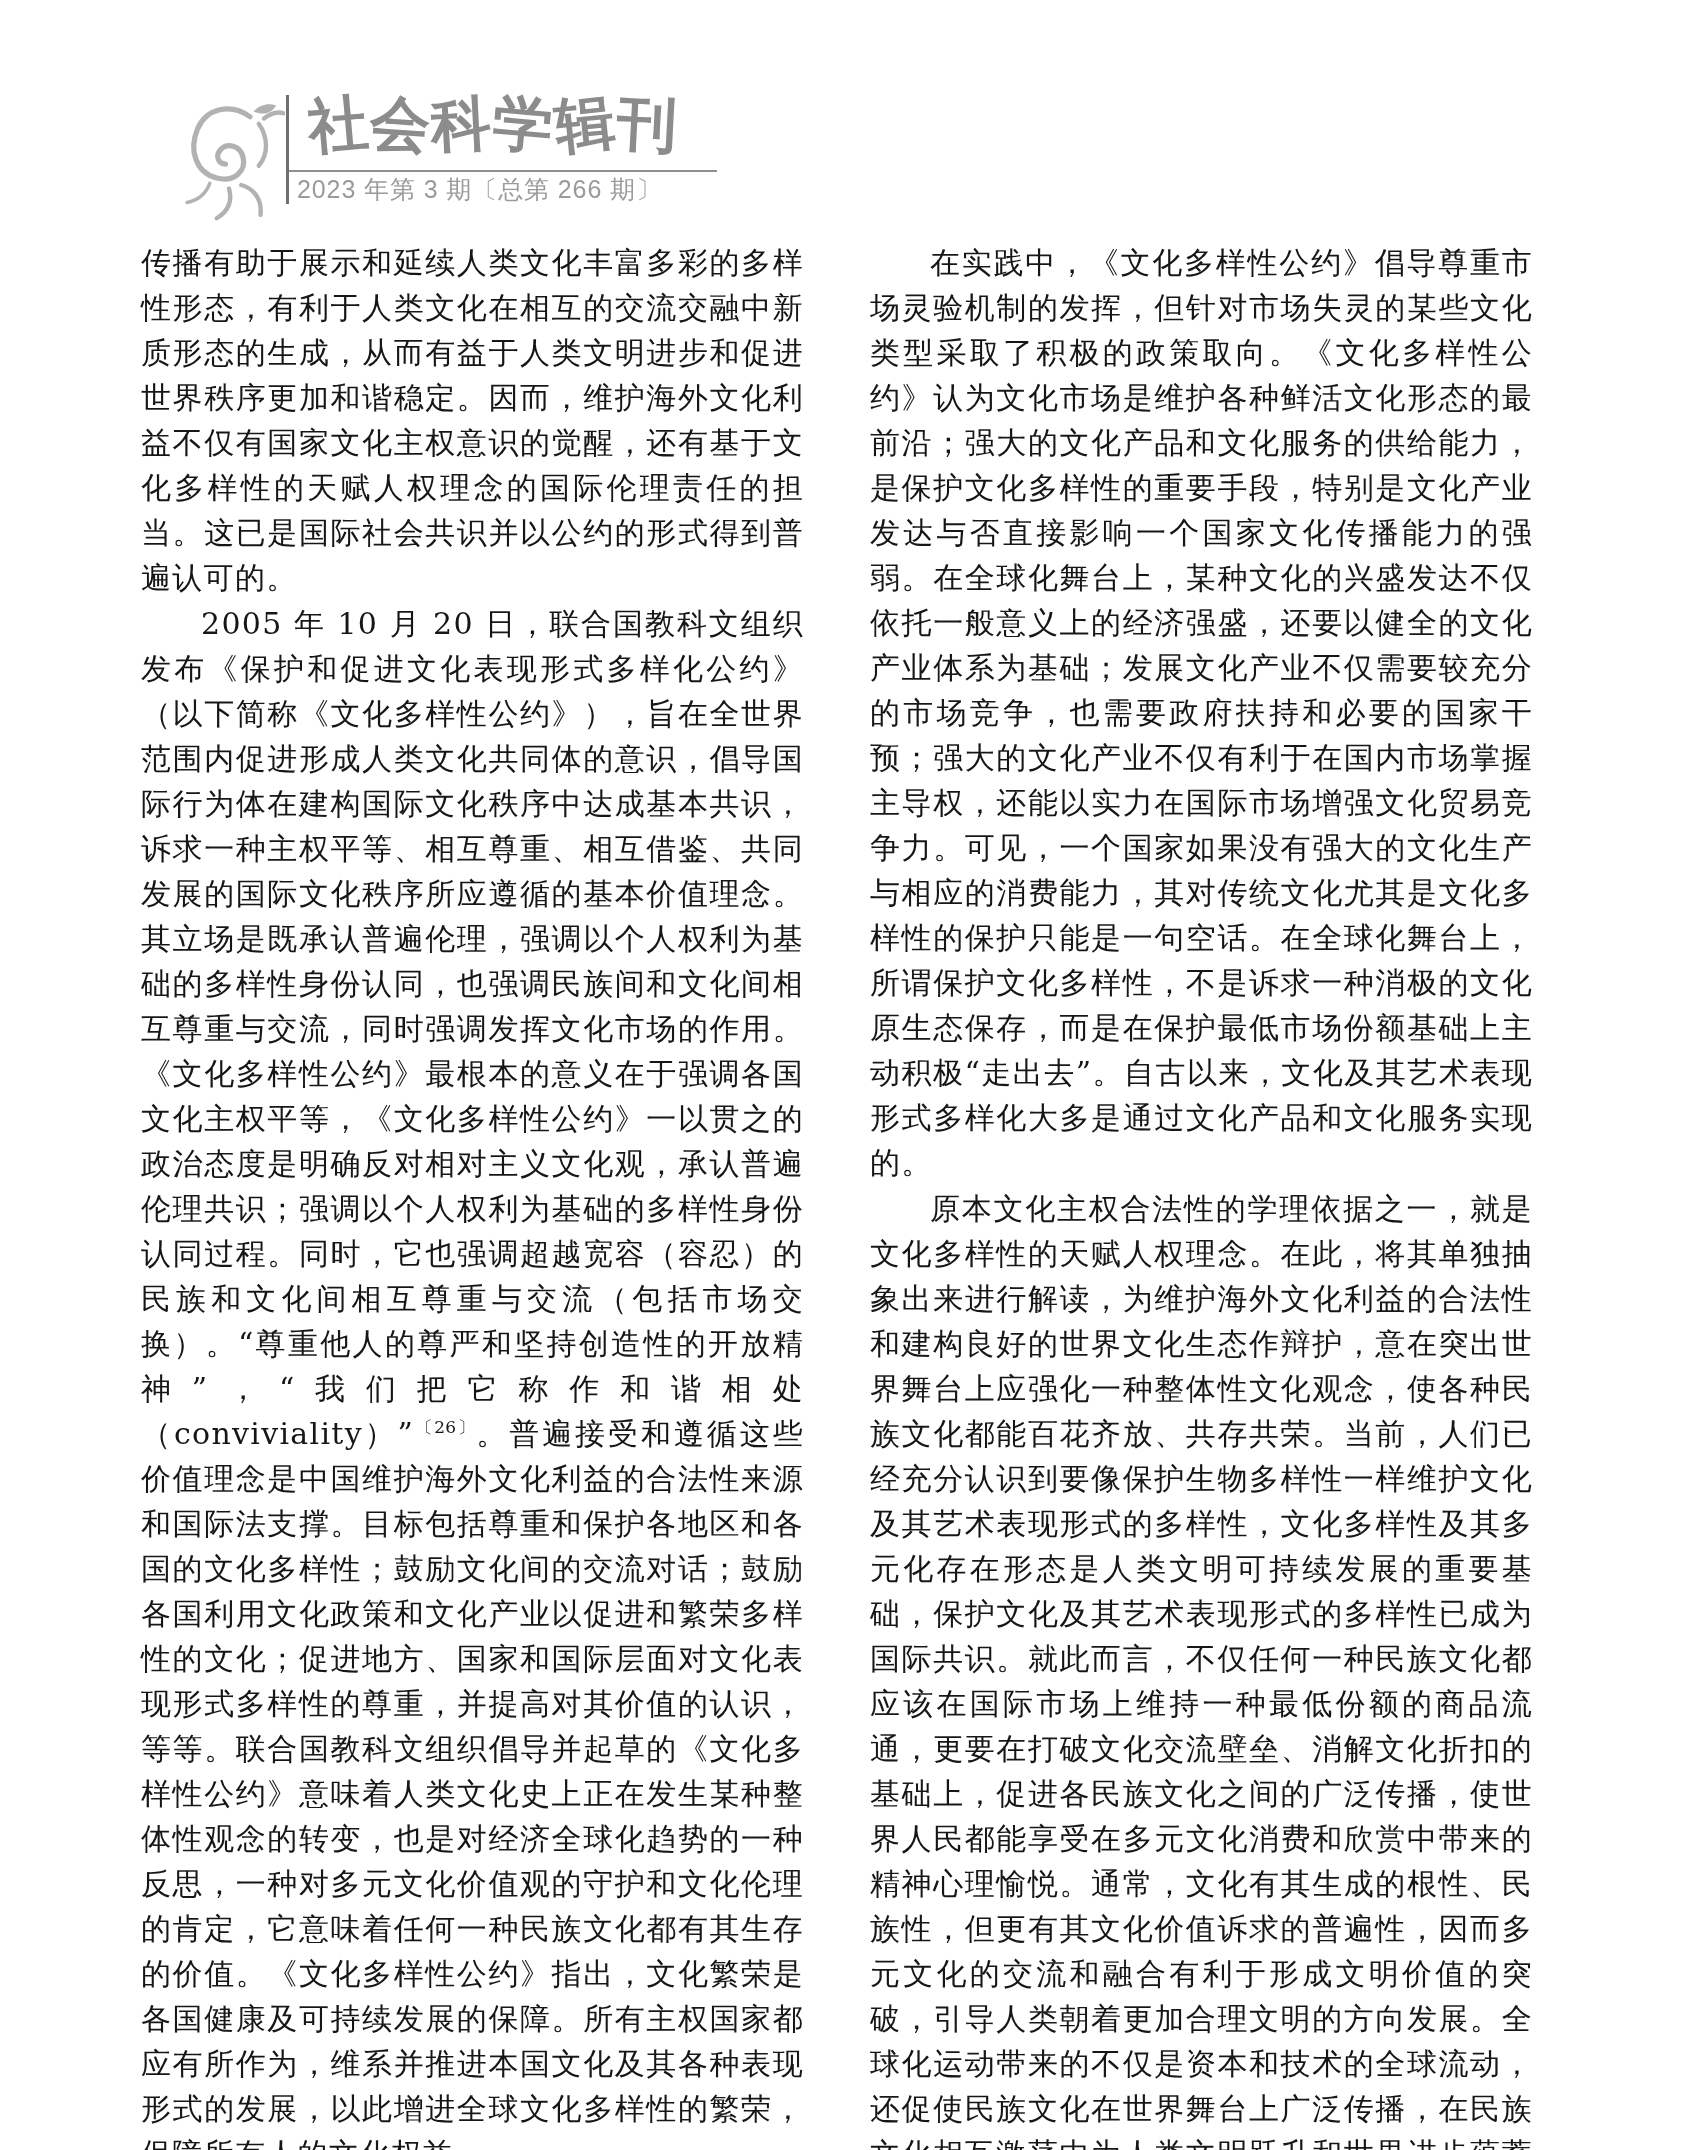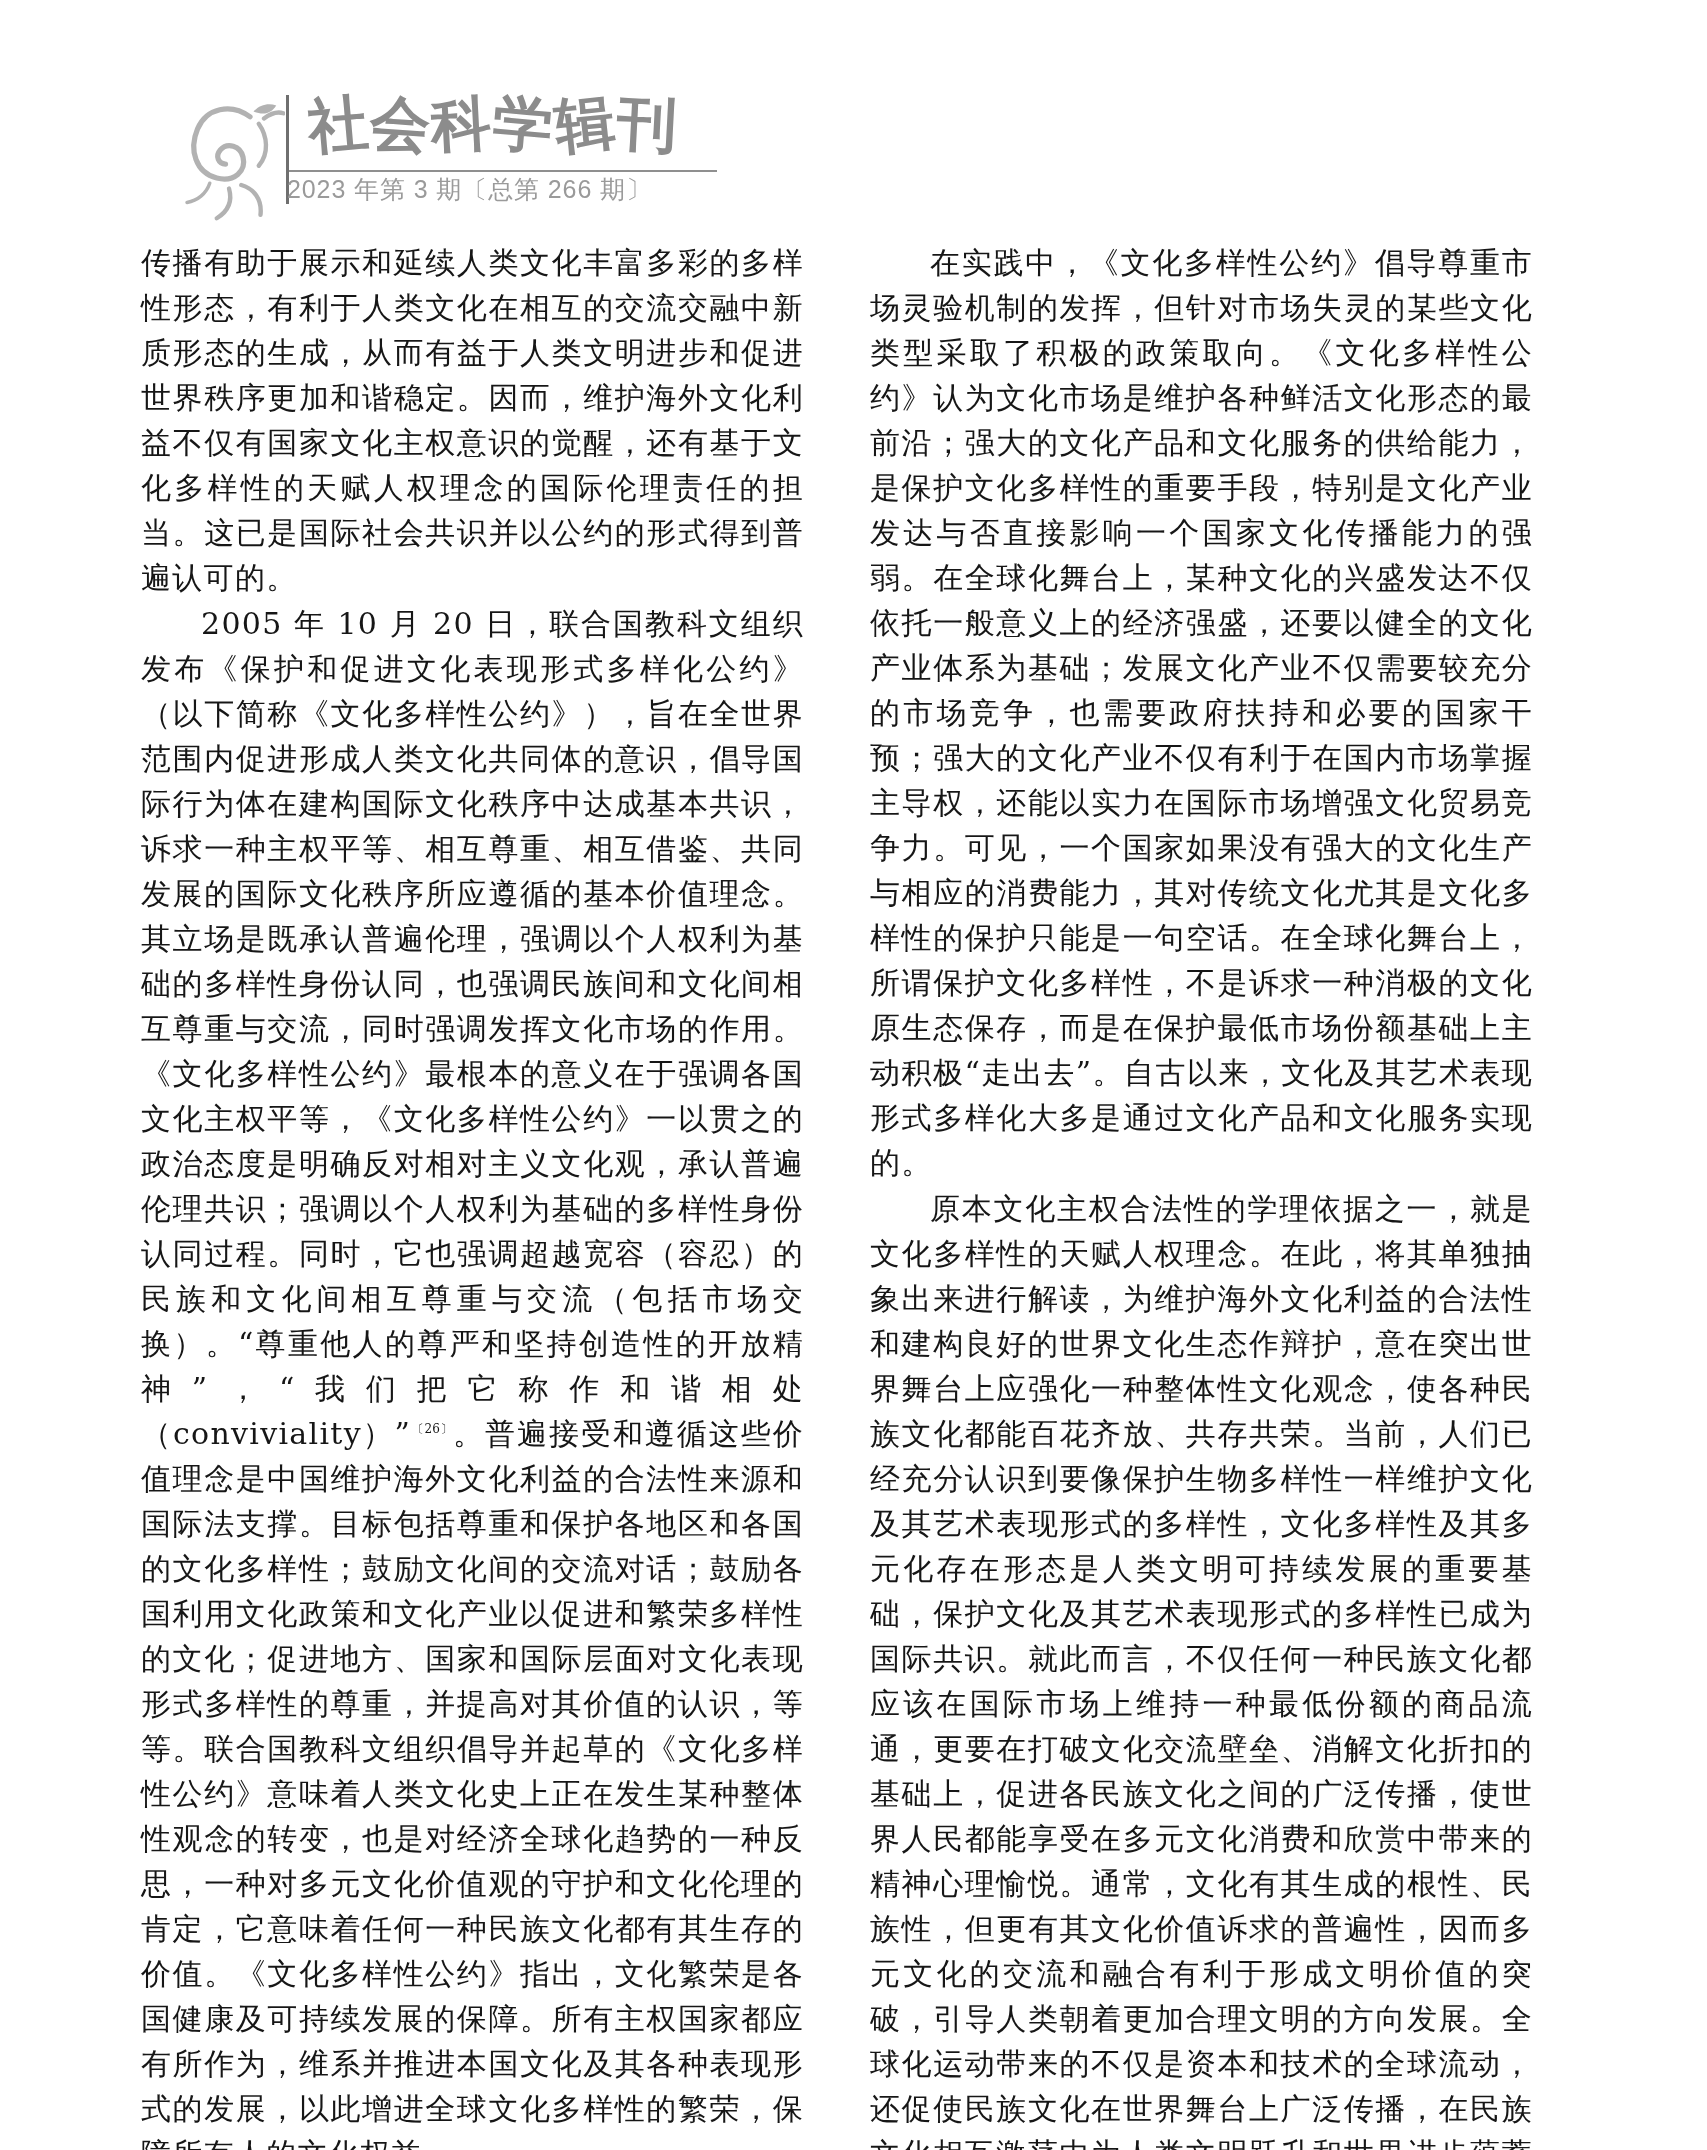--- a/index.html
+++ b/index.html
@@ -43,21 +43,21 @@
   .hrule {
     position: absolute;
     left: 289px;
     top: 170px;
     width: 428px;
     height: 1.7px;
     background: #8f8f8f;
   }
   .issue {
     position: absolute;
-    left: 287px;
+    left: 297px;
     top: 175px;
     font-family: "Liberation Sans", sans-serif;
     font-size: 25px;
     line-height: 28px;
     color: #9a9a9a;
     letter-spacing: 0.9px;
     white-space: nowrap;
   }
 
   
@@ -69,21 +69,21 @@
     line-height: 45px;
     letter-spacing: 1.3px;
     text-align: justify;
     color: #161616;
   }
   #left-col  { left: 140px; }
   #right-col { left: 869px; }
   .body-para { margin: 1px; }
   .body-para.indent { text-indent: 2em; }
   sup.fnote {
-    font-size: 12px;
+    font-size: 17px;
     line-height: 0;
     letter-spacing: 0;
     vertical-align: super;
   }
 </style>
 </head>
 <body>
 
 <div>
 

